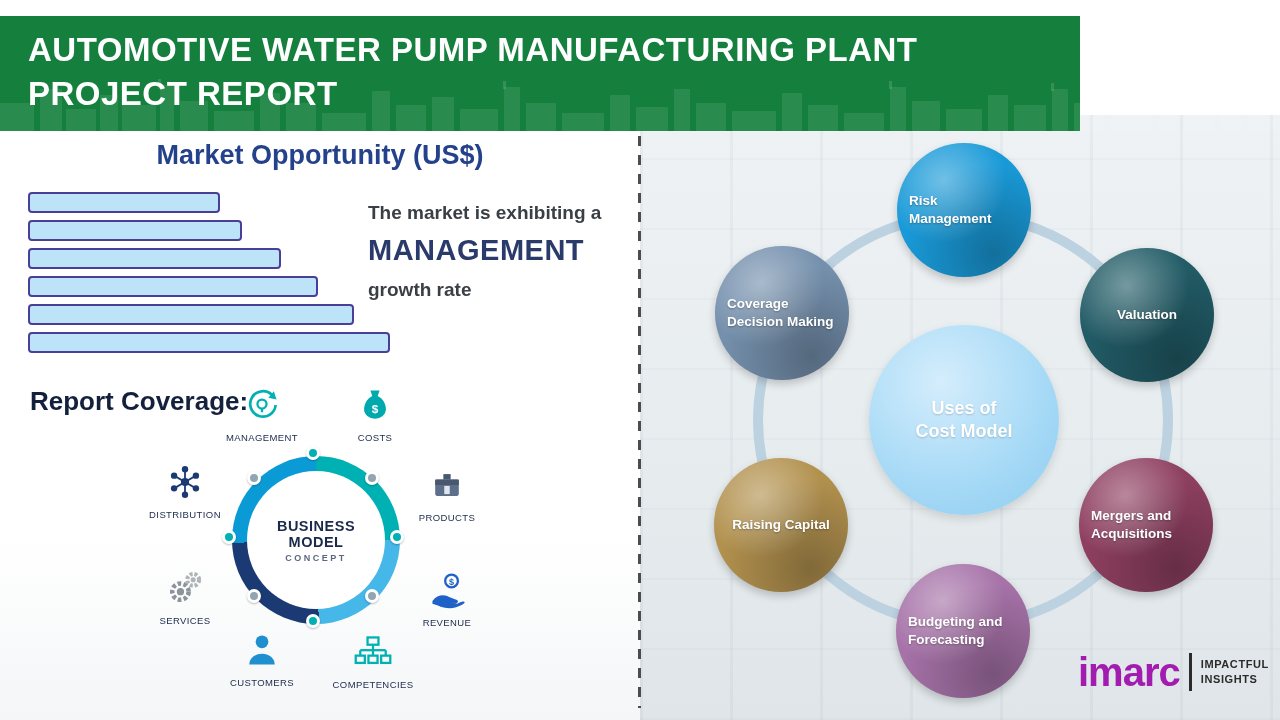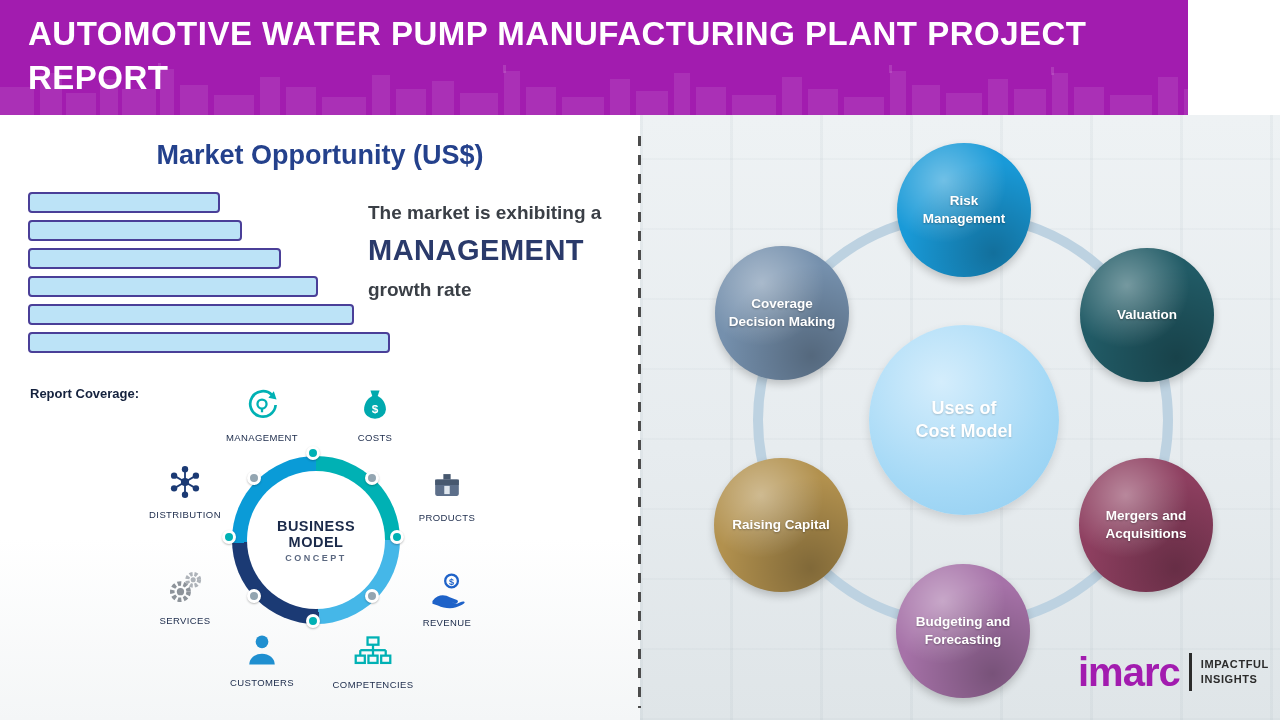--- a/index.html
+++ b/index.html
@@ -1,22 +1,22 @@
 <!DOCTYPE html>
 <html><head>
 <meta charset="utf-8">
 <style>
   html,body{margin:0;padding:0;background:#222;}
   *{box-sizing:border-box;}
   .stage{position:relative;width:1280px;height:720px;overflow:hidden;
          background:#fff;font-family:"Liberation Sans",sans-serif;}
 
   
-  .header{position:absolute;left:0;top:0;width:1188px;height:115px;
-          background:#a21caf;z-index:5;}
+  .header{position:absolute;left:0;top:16px;width:1080px;height:115px;
+          background:#15803d;z-index:5;}
   .header-title{position:absolute;left:28px;top:12px;max-width:1150px;
           color:#fff;font-size:33px;font-weight:bold;line-height:1.32;
           letter-spacing:.5px;z-index:7;}
   .skyline{position:absolute;left:0;bottom:0;width:1280px;height:52px;z-index:6;}
 
   
   .left-panel{position:absolute;left:0;top:115px;width:640px;height:605px;
           background:linear-gradient(180deg,#ffffff 70%,#f4f6f7 100%);}
   .right-panel{position:absolute;left:640px;top:115px;width:640px;height:605px;
           background:linear-gradient(180deg,#eef2f4 0%,#e7ecef 55%,#dfe5e8 100%);}
@@ -29,21 +29,21 @@
   
   .chart-title{position:absolute;left:0;top:140px;width:640px;text-align:center;
           color:#24418c;font-size:27px;font-weight:bold;z-index:3;}
   .bar-chart{position:absolute;left:28px;top:192px;width:362px;z-index:3;}
   .bar{height:21px;margin-bottom:7px;border:2px solid #4a3f98;border-radius:4px;
           background:#bce3f7;}
   .growth{position:absolute;left:368px;top:202px;width:262px;z-index:3;}
   .growth-line{font-size:19px;font-weight:600;color:#3a3f46;}
   .growth-emph{font-size:29px;font-weight:800;color:#2a3a6b;margin:10px 0 12px 0;
           letter-spacing:.5px;}
-  .coverage-label{position:absolute;left:30px;top:386px;font-size:13px;
+  .coverage-label{position:absolute;left:30px;top:386px;font-size:26px;
           font-weight:bold;color:#14213d;z-index:3;}
 
   
   .bm-ring{position:absolute;left:232px;top:456px;width:168px;height:168px;
           border-radius:50%;z-index:3;
           background:conic-gradient(from 0deg,#00b1b4 0 90deg,#45b7e8 90deg 178deg,
                      #1b3a74 178deg 268deg,#0a9bd7 268deg 360deg);}
   .bm-inner{position:absolute;left:15px;top:15px;width:138px;height:138px;
           border-radius:50%;background:#fff;display:flex;flex-direction:column;
           align-items:center;justify-content:center;}
@@ -68,21 +68,21 @@
   .wheel-ring{position:absolute;left:113px;top:95px;width:420px;height:420px;
           border-radius:50%;border:10px solid #bdd2e1;z-index:1;}
   .center-circle{position:absolute;left:229px;top:210px;width:190px;height:190px;
           border-radius:50%;z-index:3;display:flex;flex-direction:column;
           align-items:center;justify-content:center;
           background:radial-gradient(circle at 38% 30%,#d4edfc,#a5d9f6 60%,#8fccf0 100%);
           box-shadow:0 4px 10px rgba(0,0,0,.12);}
   .center-circle div{color:#fff;font-size:18px;font-weight:bold;line-height:1.3;
           text-shadow:0 1px 2px rgba(0,0,0,.18);}
   .satellite{position:absolute;width:134px;height:134px;border-radius:50%;z-index:2;
-          display:flex;align-items:center;justify-content:center;text-align:center;
+          display:flex;align-items:center;justify-content:center;text-align:left;
           padding:12px;background-color:var(--c,#888);
           background-image:radial-gradient(circle at 35% 28%,rgba(255,255,255,.38),rgba(255,255,255,0) 48%),
                            radial-gradient(circle at 72% 82%,rgba(0,0,0,.28),rgba(0,0,0,0) 62%);
           box-shadow:0 4px 8px rgba(0,0,0,.2);}
   .satellite span{color:#fff;font-size:13.5px;font-weight:bold;line-height:1.3;
           text-shadow:0 1px 2px rgba(0,0,0,.3);}
   .sat-0{left:257px;top:28px;}  .sat-1{left:440px;top:133px;}
   .sat-2{left:439px;top:343px;} .sat-3{left:256px;top:449px;}
   .sat-4{left:74px;top:343px;}  .sat-5{left:75px;top:131px;}
 

